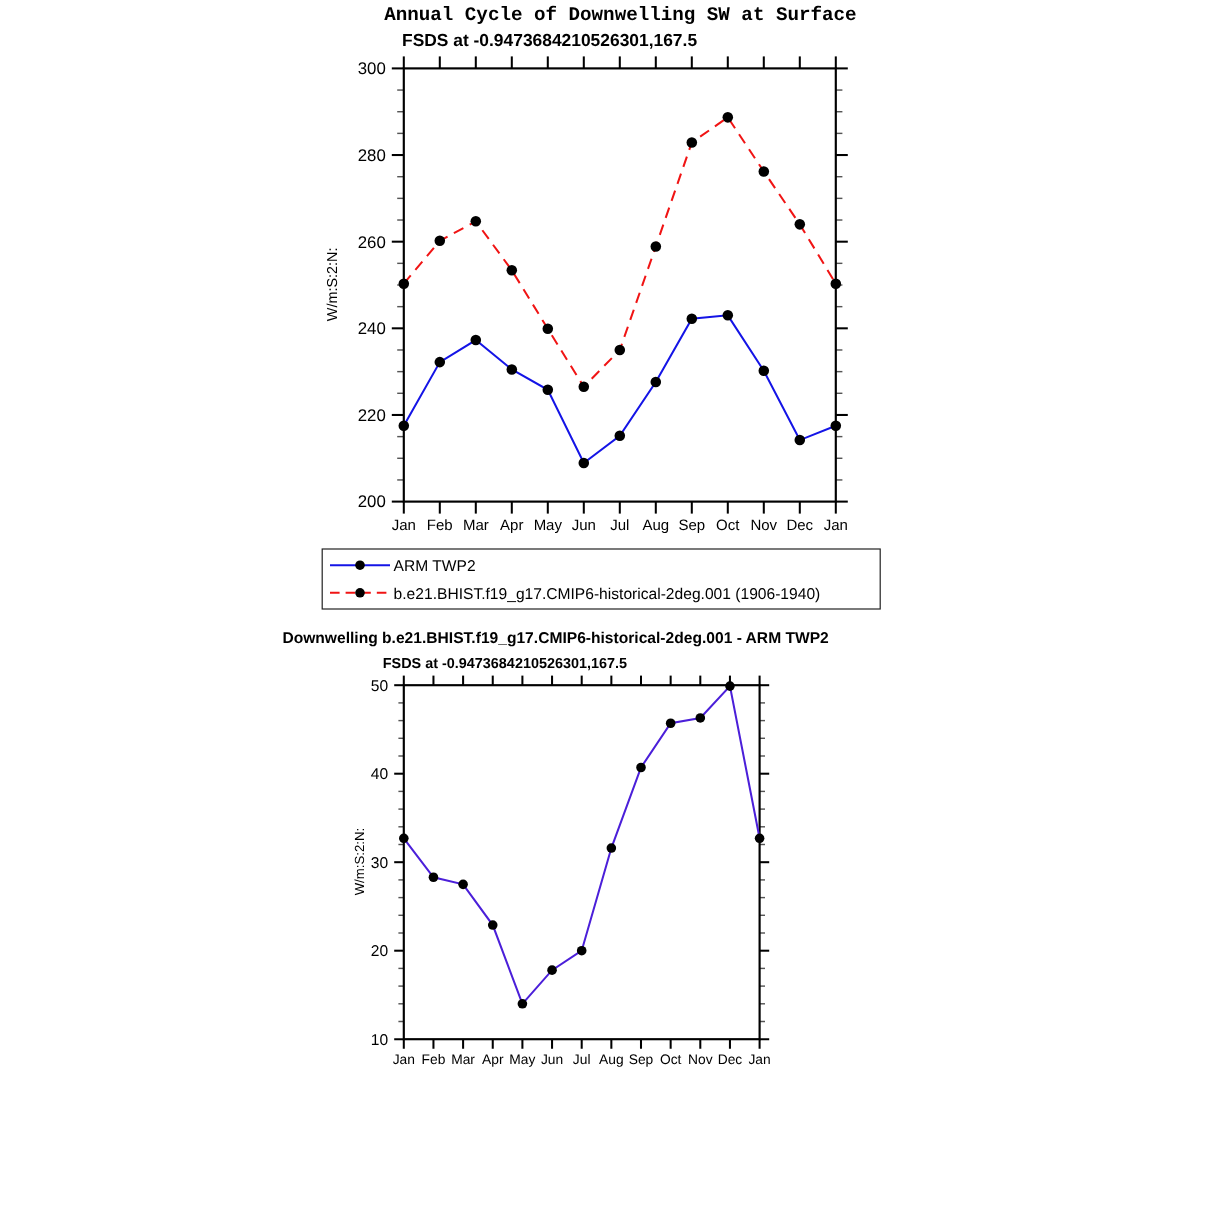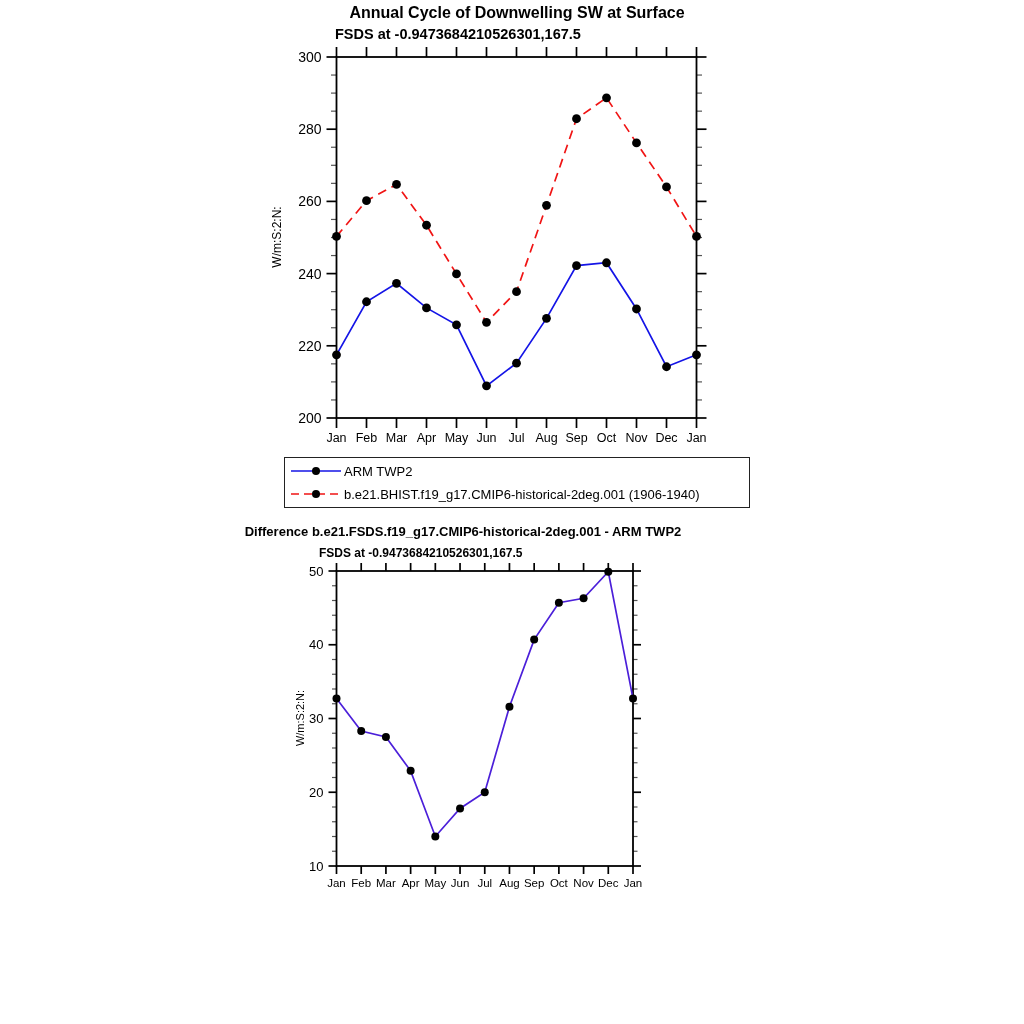--- a/index.html
+++ b/index.html
@@ -3,30 +3,30 @@
 <meta charset="utf-8">
 <style>
   html,body{margin:0;padding:0;background:#fff;}
   .page{
     position:relative;width:1024px;height:1024px;background:#ffffff;
     font-family:"Liberation Sans",sans-serif;color:#000;overflow:hidden;
   }
   #charts-svg{position:absolute;left:0;top:0;}
   #charts-svg text{font-family:"Liberation Sans",sans-serif;fill:#000;}
   .title{position:absolute;font-weight:bold;white-space:nowrap;text-align:center;}
-  .top-title{left:257px;top:4px;width:520px;font-size:16px;}
+  .top-title{left:257px;top:4px;width:520px;font-size:16px;font-family:Liberation Mono, monospace;}
   .bottom-title{left:203px;top:524px;width:520px;font-size:13px;}
   .subtitle{position:absolute;white-space:nowrap;font-weight:bold;}
   .top-subtitle{left:335px;top:26px;font-size:14.5px;}
   .bottom-subtitle{left:319px;top:546px;font-size:12px;}
   .ylab{position:absolute;white-space:nowrap;transform:translate(-50%,-50%) rotate(-90deg);}
   .top-ylab{left:277px;top:237px;font-size:12px;}
   .bottom-ylab{left:300px;top:718px;font-size:11px;}
   .legend{
-    position:absolute;left:284px;top:457px;width:466px;height:51px;
+    position:absolute;left:268px;top:457px;width:466px;height:51px;
     border:1.5px solid #222;box-sizing:border-box;
     display:flex;flex-direction:column;justify-content:space-evenly;
     padding-left:5px;background:#fff;
   }
   .legend-row{display:flex;align-items:center;height:20px;}
   .legend-sample{flex:0 0 auto;}
   .legend-label{font-size:13px;white-space:nowrap;margin-left:2px;}
 </style>
 </head>
 <body>
@@ -271,17 +271,17 @@
     </div>
     <div class="legend-row">
       <svg class="legend-sample" width="52" height="12" viewBox="0 0 52 12">
         <line x1="1" y1="6" x2="51" y2="6" stroke-width="1.7" stroke-dasharray="8 5" stroke="#f01414"></line>
         <circle cx="26" cy="6" r="4" fill="#000000"></circle>
       </svg>
       <span class="legend-label">b.e21.BHIST.f19_g17.CMIP6-historical-2deg.001 (1906-1940)</span>
     </div>
   </div>
 
-  <div class="title bottom-title">Difference b.e21.FSDS.f19_g17.CMIP6-historical-2deg.001 - ARM TWP2</div>
+  <div class="title bottom-title">Downwelling b.e21.BHIST.f19_g17.CMIP6-historical-2deg.001 - ARM TWP2</div>
   <div class="subtitle bottom-subtitle">FSDS at -0.9473684210526301,167.5</div>
   <div class="ylab bottom-ylab">W/m:S:2:N:</div>
 
 </div>
 
 </body></html>

